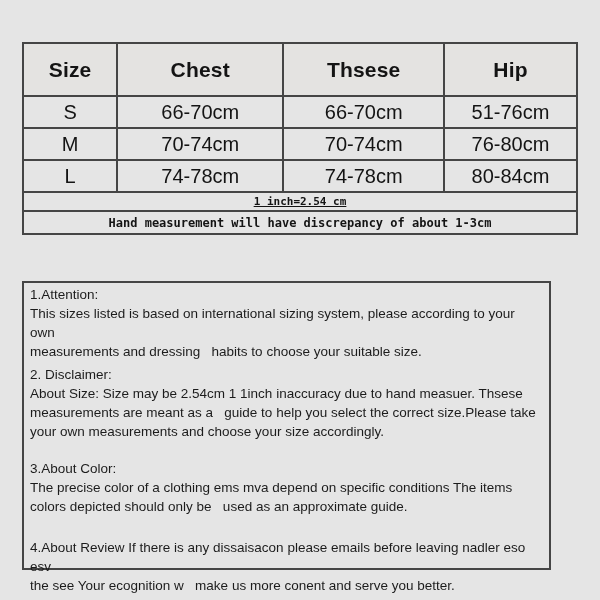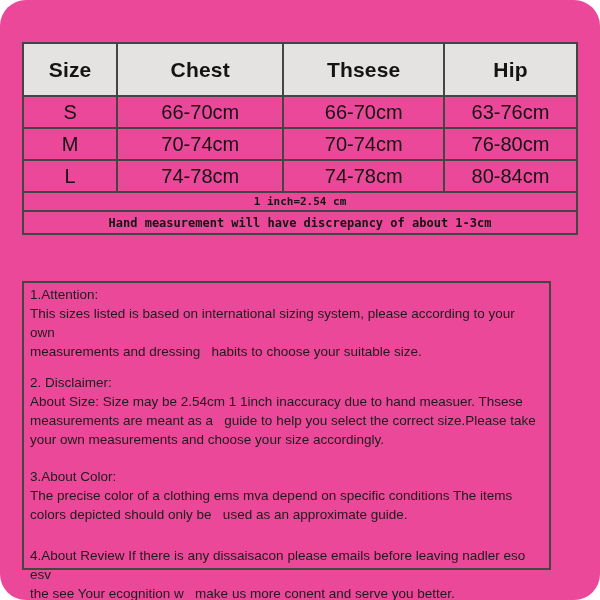--- a/index.html
+++ b/index.html
@@ -1,21 +1,21 @@
 <!DOCTYPE html>
 <html><head>
 <meta charset="utf-8">
 <style>
   html, body { margin: 0; padding: 0; background: #ffffff; }
   body {
     width: 600px; height: 600px;
     font-family: "Liberation Sans", sans-serif;
     color: #161616;
   }
-  .page { position: relative; width: 600px; height: 600px; background: #ec4899; overflow: hidden; border-radius: 26px; }
+  .page { position: relative; width: 600px; height: 600px; background: #e5e5e5; overflow: hidden; }
 
   table.size-table {
     position: absolute; left: 22px; top: 42px; width: 556px;
     border-collapse: collapse; table-layout: fixed;
     text-align: center; color: #141414;
   }
   table.size-table th, table.size-table td {
     border: 2px solid #454545;
     padding: 0;
     overflow: hidden;
@@ -35,20 +35,21 @@
   tr.data-row td {
     height: 30px;
     font-size: 20px;
     font-weight: normal;
   }
   tr.footnote-row-1 td {
     height: 17px;
     font-family: "DejaVu Sans Mono", monospace;
     font-weight: bold;
     font-size: 11px;
+    text-decoration: underline;
   }
   tr.footnote-row-2 td {
     height: 21px;
     font-family: "DejaVu Sans Mono", monospace;
     font-weight: bold;
     font-size: 12px;
     text-align: center;
   }
 
   .notes-box {
@@ -59,21 +60,21 @@
     padding: 2px 6px;
     font-size: 13.5px;
     line-height: 19px;
     color: #1c1c1c;
     letter-spacing: 0px;
   }
   .notes-box .note-heading, .notes-box .note-body {
     margin: 0;
     white-space: pre-wrap;
   }
-  .note-section.sec-2 { margin-top: 12px; }
+  .note-section.sec-2 { margin-top: 4px; }
   .note-section.sec-3 { margin-top: 18px; }
   .note-section.sec-4 { margin-top: 22px; }
 </style>
 </head>
 <body>
 
 <div class="page">
 
   <table class="size-table">
     <colgroup>
@@ -88,21 +89,21 @@
         <th>Chest</th>
         <th>Thsese</th>
         <th>Hip</th>
       </tr>
     </thead>
     <tbody>
       <tr class="data-row">
         <td>S</td>
         <td>66-70cm</td>
         <td>66-70cm</td>
-        <td>63-76cm</td>
+        <td>51-76cm</td>
       </tr>
       <tr class="data-row">
         <td>M</td>
         <td>70-74cm</td>
         <td>70-74cm</td>
         <td>76-80cm</td>
       </tr>
       <tr class="data-row">
         <td>L</td>
         <td>74-78cm</td>

